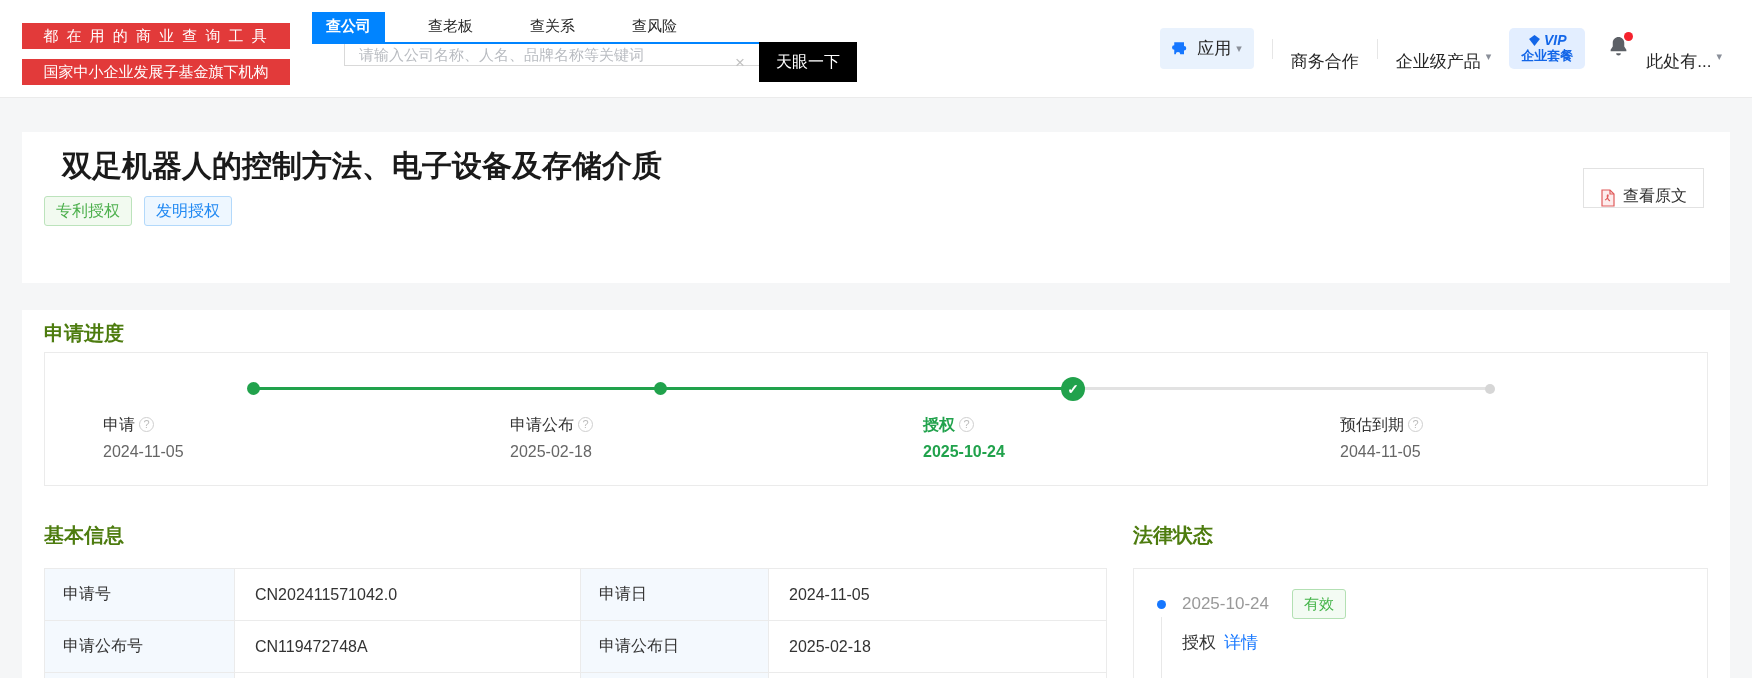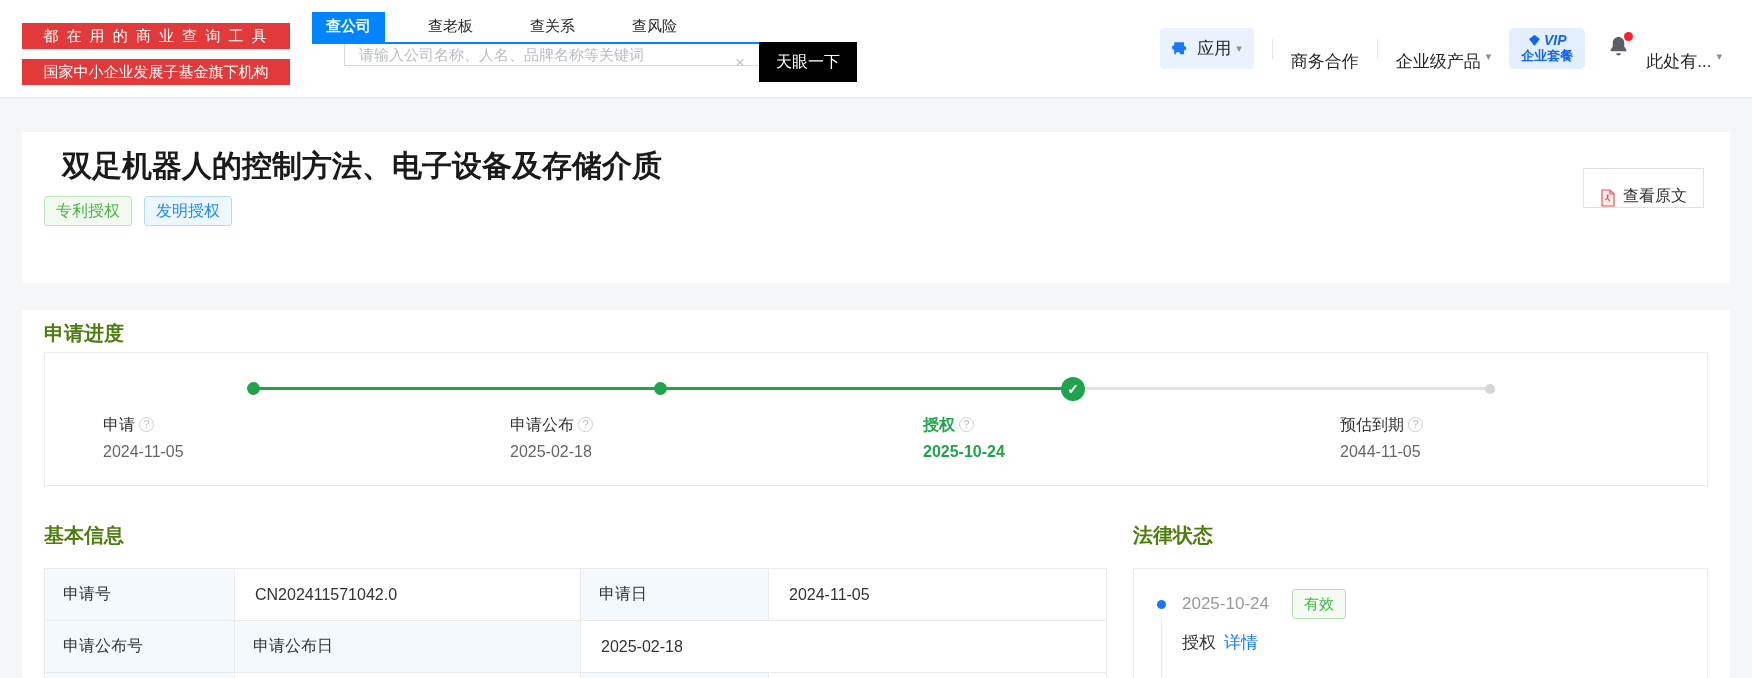--- a/index.html
+++ b/index.html
@@ -234,20 +234,21 @@
 
   <div class="info-table">
     <div class="info-row">
       <div class="cell label">申请号</div>
       <div class="cell value">CN202411571042.0</div>
       <div class="cell label">申请日</div>
       <div class="cell value">2024-11-05</div>
     </div>
     <div class="info-row">
       <div class="cell label">申请公布号</div>
+      <div class="cell value">CN119472748A</div>
       <div class="cell label">申请公布日</div>
       <div class="cell value">2025-02-18</div>
     </div>
     <div class="info-row">
       <div class="cell label"></div>
       <div class="cell value"></div>
       <div class="cell label"></div>
       <div class="cell value"></div>
     </div>
   </div>

